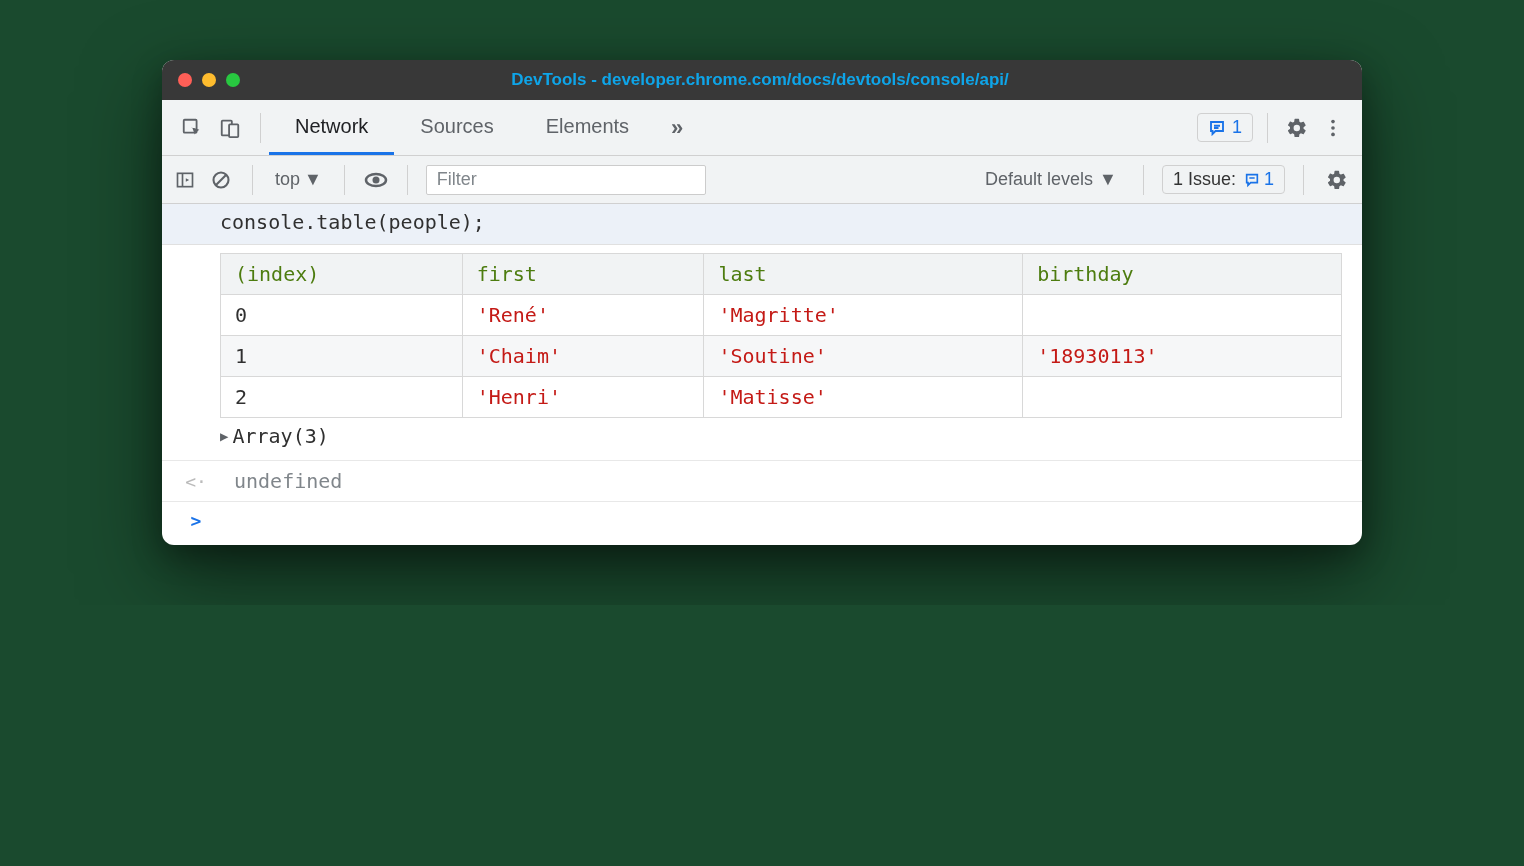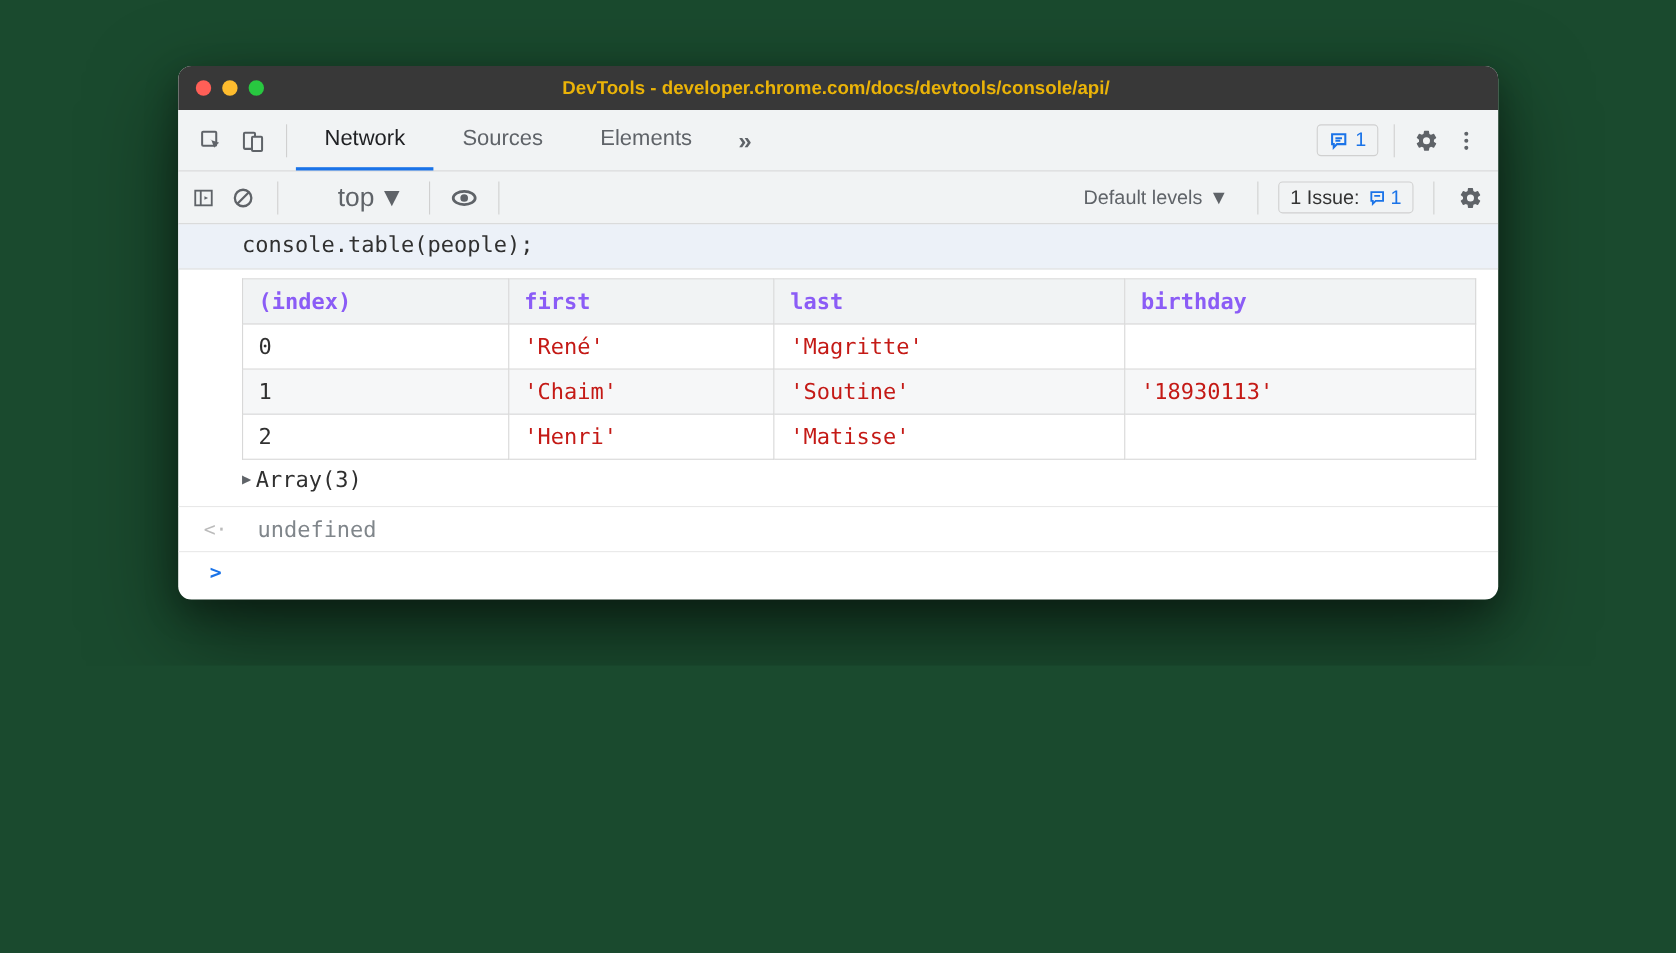--- a/index.html
+++ b/index.html
@@ -28,21 +28,21 @@
   }
   .traffic-lights { display: flex; gap: 10px; }
   .tl { width: 14px; height: 14px; border-radius: 50%; }
   .tl.red { background: #ff5f57; }
   .tl.yellow { background: #febc2e; }
   .tl.green { background: #28c840; }
   .title-text {
     position: absolute;
     left: 0; right: 4px;
     text-align: center;
-    color: #eab308;
+    color: #0ea5e9;
     font-size: 17px;
     font-weight: 600;
     pointer-events: none;
   }
   .tabs-bar {
     display: flex;
     align-items: center;
     height: 56px;
     border-bottom: 1px solid #d0d0d0;
     background: #f1f3f4;
@@ -79,21 +79,21 @@
   .filter-bar {
     display: flex;
     align-items: center;
     height: 48px;
     border-bottom: 1px solid #d0d0d0;
     background: #f1f3f4;
     padding: 0 10px;
     gap: 10px;
   }
   .fb-icon { width: 26px; height: 26px; display:flex; align-items:center; justify-content:center; color:#5f6368; cursor:pointer; }
-  .context-picker { display:flex; align-items:center; gap:4px; color:#5f6368; font-size:24px; cursor:pointer; padding: 0 4px; margin-left: 32px; }
+  .context-picker { display:flex; align-items:center; gap:4px; color:#5f6368; font-size:18px; cursor:pointer; padding: 0 4px; }
   .filter-input {
     border: 1px solid #ccc;
     background: #fff;
     height: 30px;
     width: 280px;
     padding: 0 10px;
     font-size: 18px;
     color: #333;
     border-radius: 2px;
   }
@@ -133,22 +133,21 @@
     border: 1px solid #d0d0d0;
   }
   table.data-table th, table.data-table td {
     border: 1px solid #d8d8d8;
     padding: 8px 14px;
     text-align: left;
     font-weight: normal;
   }
   table.data-table th {
     background: #f1f3f4;
-    color: #8b5cf6;
-    font-weight: bold;
+    color: #4d7c0f;
   }
   table.data-table tr:nth-child(even) td { background: #f6f7f8; }
   .str { color: #c41a16; }
   .idx { color: #303030; }
   .expander {
     display: flex; align-items: center; gap: 4px;
     color: #303030; padding-top: 6px; cursor:pointer;
   }
   .tri { font-size: 14px; color: #5f6368; }
   .return-line {
@@ -247,20 +246,21 @@
       <span>▼</span>
     </div>
     <div class="vsep"></div>
     <div class="fb-icon">
       <svg width="24" height="24" viewBox="0 0 24 24" fill="currentColor">
           <ellipse cx="12" cy="12" rx="10" ry="6" fill="none" stroke="currentColor" stroke-width="2.5"></ellipse>
           <circle cx="12" cy="12" r="3.5"></circle>
         </svg>
     </div>
     <div class="vsep"></div>
+    <input class="filter-input" placeholder="Filter" style="">
     <div style="flex:1"></div>
     <div class="levels-picker">
       <span>Default levels</span>
       <span>▼</span>
     </div>
     <div class="vsep"></div>
     <div class="issue-box">
       <span>1 Issue:</span>
       <span class="blue">
         <svg width="16" height="16" viewBox="0 0 24 24" fill="none" stroke="#1a73e8" stroke-width="2.5">

